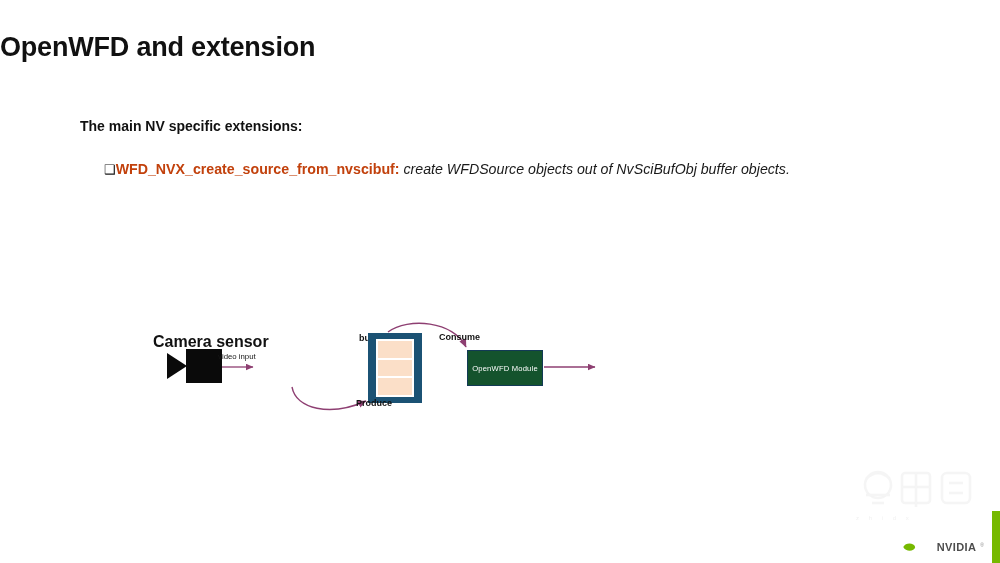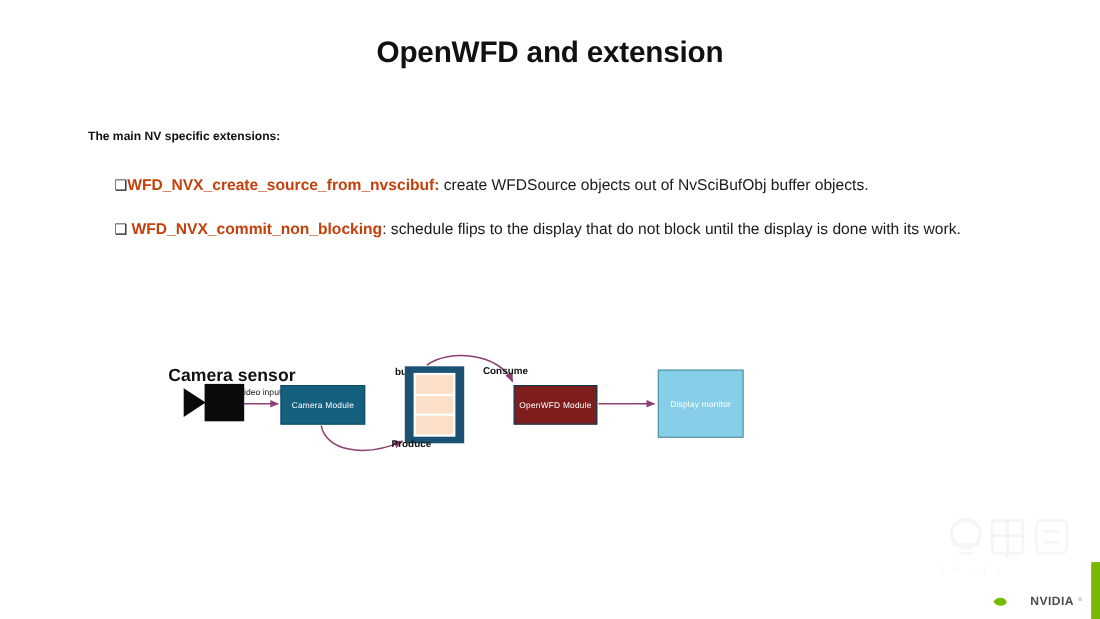--- a/index.html
+++ b/index.html
@@ -9,50 +9,50 @@
     font-family: "Liberation Sans", sans-serif;
     color: #141414;
     position: relative;
     overflow: hidden;
   }
   .slide { position: relative; width: 1000px; height: 563px; }
 
   .slide-title {
     position: absolute;
     top: 32px; left: 0; width: 1000px;
-    text-align: center;
+    text-align: left;
     font-size: 27px;
     font-weight: bold;
     letter-spacing: -0.2px;
     color: #111111;
   }
 
   .lead {
     position: absolute;
     top: 118px; left: 80px;
-    font-size: 11px;
+    font-size: 14px;
     font-weight: bold;
     color: #111111;
   }
 
   .bullets { position: absolute; top: 161px; left: 104px; width: 860px; }
   .bullet {
     font-size: 14.2px;
     line-height: 1.25;
     color: #1a1a1a;
     margin-bottom: 22.5px;
     white-space: nowrap;
   }
   .bullet .sq {
     font-size: 13px;
     color: #111;
     letter-spacing: 0;
   }
   .bullet .term { font-weight: bold; color: #c2410c; }
-  .bullet .desc { font-weight: normal; }
+  .bullet .desc { font-weight: normal; font-style: italic; }
 
   
   .diagram { position: absolute; left: 140px; top: 305px; width: 580px; height: 120px; }
 
   .dlabel {
     position: absolute;
     font-size: 9.5px;
     font-weight: bold;
     color: #111111;
     white-space: nowrap;
@@ -83,21 +83,21 @@
     font-size: 7.6px;
     letter-spacing: 0.2px;
     text-align: center;
   }
   .box-camera-module {
     left: 115px; top: 45px; width: 77px; height: 36px;
     background: #16607f; border: 1px solid #0f4a63;
   }
   .box-openwfd-module {
     left: 327px; top: 45px; width: 76px; height: 36px;
-    background: #7f1d1d; border: 1px solid #123a55;
+    background: #14532d; border: 1px solid #123a55;
   }
   .box-display-monitor {
     left: 458px; top: 31px; width: 78px; height: 62px;
     background: #87cfe8; border: 1.5px solid #4f8fa0;
     color: #ffffff;
   }
 
   .buffer-frame {
     position: absolute; left: 228px; top: 28px;
     width: 54px; height: 70px;
@@ -144,23 +144,20 @@
 
 <div class="slide">
 
   <div class="slide-title">OpenWFD and extension</div>
 
   <div class="lead">The main NV specific extensions:</div>
 
   <div class="bullets">
     <div class="bullet">
       <span class="sq">❑</span><span class="term">WFD_NVX_create_source_from_nvscibuf:</span><span class="desc"> create WFDSource objects out of NvSciBufObj buffer objects.</span>
-    </div>
-    <div class="bullet">
-      <span class="sq">❑</span><span class="term"> WFD_NVX_commit_non_blocking</span><span class="desc">: schedule flips to the display that do not block until the display is done with its work.</span>
     </div>
   </div>
 
   <div class="diagram">
 
     <svg class="arrows" viewBox="0 0 580 120">
       <defs>
         <marker id="ah" markerWidth="7" markerHeight="7" refX="5.6" refY="2.6" orient="auto">
           <path d="M0,0 L6,2.6 L0,5.2 z" fill="#8e3f72"></path>
         </marker>
@@ -177,37 +174,35 @@
 
     <div class="dlabel lbl-camera-sensor">Camera sensor</div>
 
     <div class="camera-icon">
       <div class="cam-lens"></div>
       <div class="cam-body"></div>
     </div>
 
     <div class="dlabel lbl-video-input">video input</div>
 
-    <div class="box box-camera-module">Camera Module</div>
 
     <div class="dlabel lbl-buffer-share">buffer sharing</div>
 
     <div class="buffer-frame">
       <div class="buffer-inner">
         <div class="buffer-slot"></div>
         <div class="buffer-slot"></div>
         <div class="buffer-slot"></div>
       </div>
     </div>
 
     <div class="dlabel lbl-produce">Produce</div>
     <div class="dlabel lbl-consume">Consume</div>
 
     <div class="box box-openwfd-module">OpenWFD Module</div>
-    <div class="box box-display-monitor">Display monitor</div>
   </div>
 
   <div class="watermark">
     <svg viewBox="0 0 130 70" width="130" height="70">
       <g fill="none" stroke="#ececec" stroke-width="2.6">
         <path d="M14,24 Q26,12 38,24"></path>
         <circle cx="26" cy="30" r="13"></circle>
         <path d="M14,40 L38,40"></path>
         <path d="M20,48 L32,48"></path>
         <rect x="50" y="18" width="28" height="30" rx="3"></rect>

